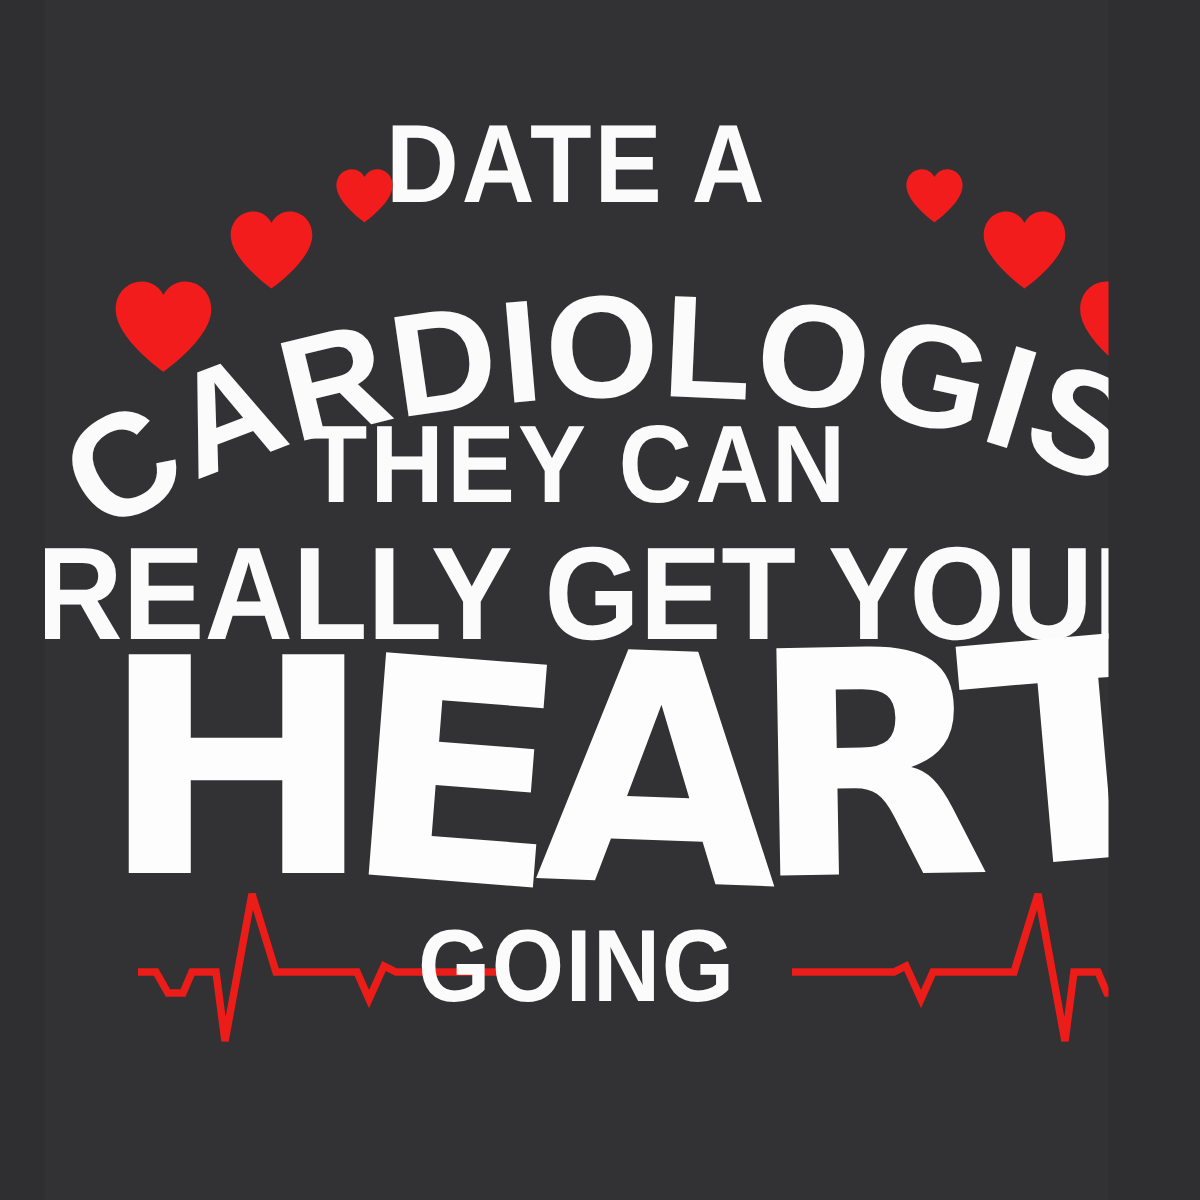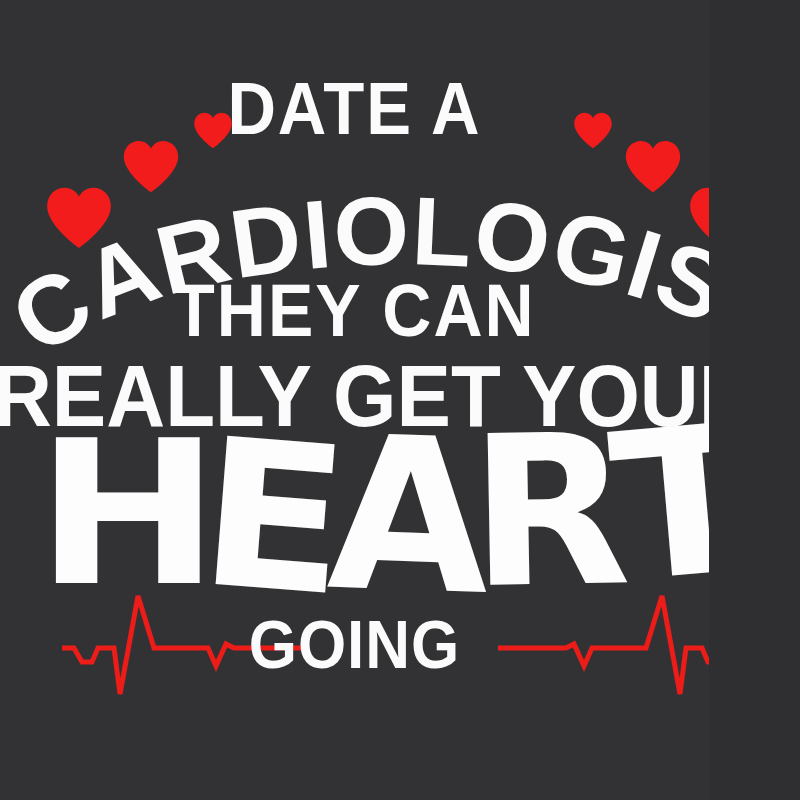--- a/index.html
+++ b/index.html
@@ -8,20 +8,21 @@
     padding: 0;
     background: #2f2f31;
   }
   #design {
     position: relative;
     width: 709px;
     height: 800px;
     overflow: hidden;
     font-family: "Liberation Sans", sans-serif;
     background: #323234;
+    margin-left: 30px;
   }
   .bg {
     position: absolute;
     inset: 0;
   }
 
   
   .txt {
     position: absolute;
     color: #fbfbfb;

